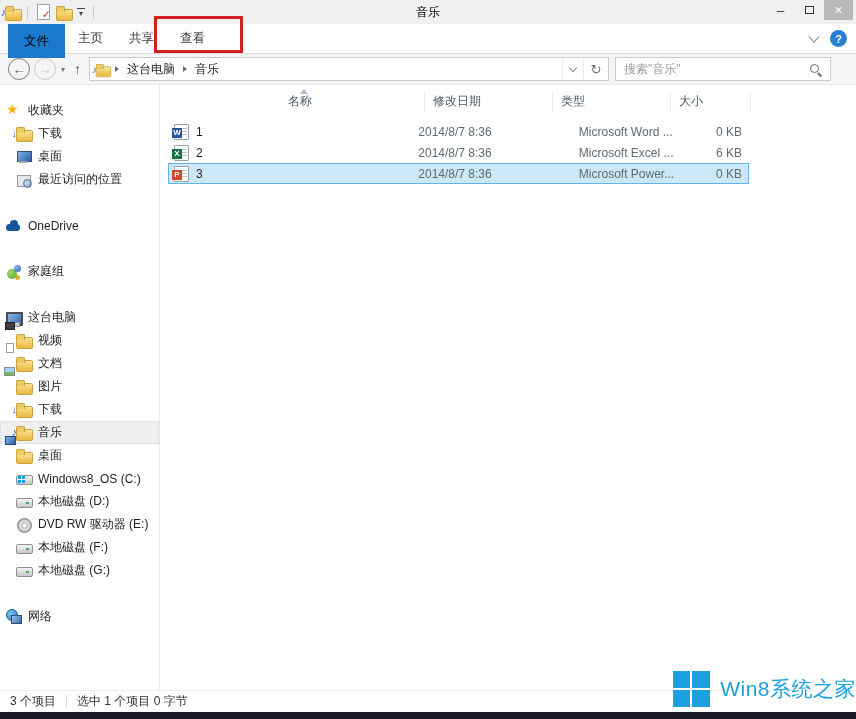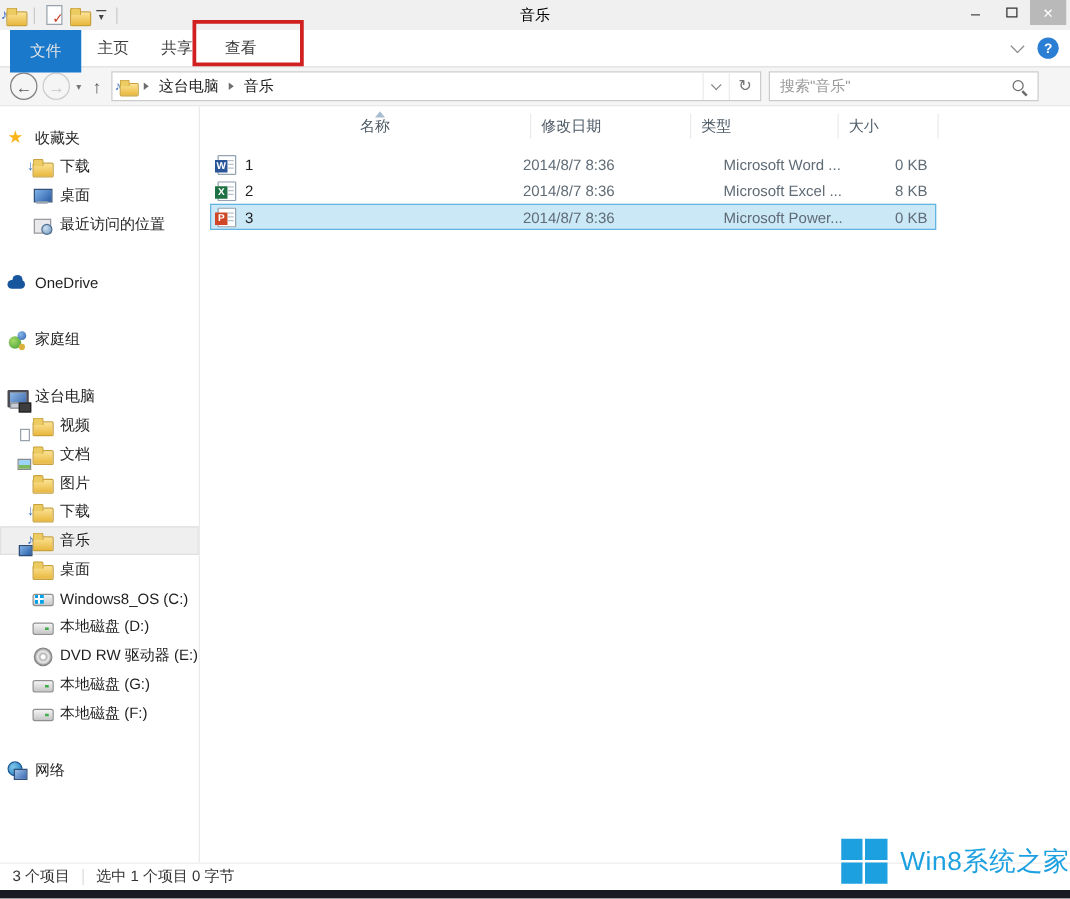--- a/index.html
+++ b/index.html
@@ -13,21 +13,21 @@
   .qat-sep { width:1px; height:13px; background:#c9c9c9; margin:0 2px; }
   .title { position:absolute; left:0; right:0; top:0; height:24px; line-height:24px; text-align:center; color:#000; font-size:12px; }
   .win-controls { position:absolute; right:3px; top:0; display:flex; height:20px; z-index:2; }
   .wc { width:29px; height:20px; display:flex; align-items:center; justify-content:center; color:#333; font-size:13px; }
   .wc .maxbox { width:9px; height:8px; border:1px solid #333; display:block; }
   .wc.close { background:#b9b9b9; color:#fff; font-size:14px; }
 
   
   .tabbar { height:30px; background:#fff; border-bottom:1px solid #dcdcdc; display:flex; align-items:stretch; position:relative; }
   .tab { padding:0 13px; display:flex; align-items:center; color:#3c3c3c; font-size:12.5px; }
-  .tab.file { background:#1a79ca; color:#e5e5e5; margin-left:8px; padding:17px 16px; }
+  .tab.file { background:#1a79ca; color:#000000; margin-left:8px; padding:17px 16px; }
   .tab-right { position:absolute; right:9px; top:0; height:100%; display:flex; align-items:center; gap:12px; }
   .css-chev { width:8px; height:8px; border-right:1.6px solid #8a8a8a; border-bottom:1.6px solid #8a8a8a; transform:rotate(45deg); margin-top:-4px; }
   .help { width:17px; height:17px; border-radius:50%; background:#2a7fd4; color:#fff; font-weight:bold; font-size:11px; display:flex; align-items:center; justify-content:center; }
 
   .red-annotation { position:absolute; left:154px; top:16px; width:89px; height:37px; border:3px solid #d02020; z-index:60; pointer-events:none; }
 
   
   .navbar { height:31px; background:#f5f5f5; border-bottom:1px solid #e9e9e9; display:flex; align-items:center; padding:0 0 0 8px; }
   .nav-circle { width:22px; height:22px; border-radius:50%; border:1px solid #7f7f7f; color:#555; display:flex; align-items:center; justify-content:center; font-size:13px; background:#f5f5f5; flex:none; }
   .nav-circle.disabled { border-color:#ccc; color:#c6c6c6; }
@@ -44,21 +44,21 @@
   .searchbox input { width:100%; height:100%; border:none; outline:none; padding:0 26px 0 8px; font:12px "Liberation Sans","DejaVu Sans",sans-serif; color:#333; background:transparent; }
   .searchbox input::placeholder { color:#9b9b9b; }
   .mag { position:absolute; right:7px; top:5px; width:14px; height:14px; }
   .mag::before { content:""; position:absolute; left:1px; top:1px; width:7px; height:7px; border:1.5px solid #6b6b6b; border-radius:50%; }
   .mag::after { content:""; position:absolute; left:9px; top:9px; width:5px; height:1.6px; background:#6b6b6b; transform:rotate(45deg); transform-origin:left center; }
 
   
   .main { display:flex; height:605px; }
   .sidebar { width:160px; border-right:1px solid #eaeaea; padding-top:14px; overflow:hidden; flex:none; }
   .sb-item { height:23px; display:flex; align-items:center; gap:6px; padding-left:6px; white-space:nowrap; }
-  .sb-item.lvl1 { padding-left:26px; }
+  .sb-item.lvl1 { padding-left:16px; }
   .sb-item.sel { background:#efefef; box-shadow:inset 0 0 0 1px #e0e0e0; }
   .sb-gap { height:23px; }
   .sb-label { color:#1f1f1f; }
   .content { flex:1; position:relative; padding-top:4px; overflow:hidden; }
 
   
   .col-headers { display:flex; height:24px; align-items:center; margin-left:8px; color:#4c5a66; position:relative; }
   .col-h { padding-left:8px; height:20px; line-height:20px; border-right:1px solid #ebebeb; position:relative; }
   .col-h.c-name { width:257px;text-align:center; }
   .col-h.c-date { width:128px; }
@@ -272,25 +272,25 @@
       <div class="sb-item lvl1">
         <span class="ico ico-drive"></span>
         <span class="sb-label">本地磁盘 (D:)</span>
       </div>
       <div class="sb-item lvl1">
         <span class="ico ico-dvd"></span>
         <span class="sb-label">DVD RW 驱动器 (E:)</span>
       </div>
       <div class="sb-item lvl1">
         <span class="ico ico-drive"></span>
+        <span class="sb-label">本地磁盘 (F:)</span>
+      </div>
+      <div class="sb-item lvl1">
+        <span class="ico ico-drive"></span>
         <span class="sb-label">本地磁盘 (G:)</span>
-      </div>
-      <div class="sb-item lvl1">
-        <span class="ico ico-drive"></span>
-        <span class="sb-label">本地磁盘 (F:)</span>
       </div>
       <div class="sb-gap"></div>
       <div class="sb-item">
         <span class="ico ico-network"></span>
         <span class="sb-label">网络</span>
       </div>
     </div>
 
     <div class="content">
       <div class="col-headers">
@@ -312,21 +312,21 @@
           <div class="fcell fc-type">Microsoft Word ...</div>
           <div class="fcell fc-size">0 KB</div>
         </div>
         <div class="frow">
           <div class="fcell fc-name">
             <span class="fico fico-excel"></span>
             <span>2</span>
           </div>
           <div class="fcell fc-date">2014/8/7 8:36</div>
           <div class="fcell fc-type">Microsoft Excel ...</div>
-          <div class="fcell fc-size">8 KB</div>
+          <div class="fcell fc-size">6 KB</div>
         </div>
         <div class="frow sel">
           <div class="fcell fc-name">
             <span class="fico fico-ppt"></span>
             <span>3</span>
           </div>
           <div class="fcell fc-date">2014/8/7 8:36</div>
           <div class="fcell fc-type">Microsoft Power...</div>
           <div class="fcell fc-size">0 KB</div>
         </div>

